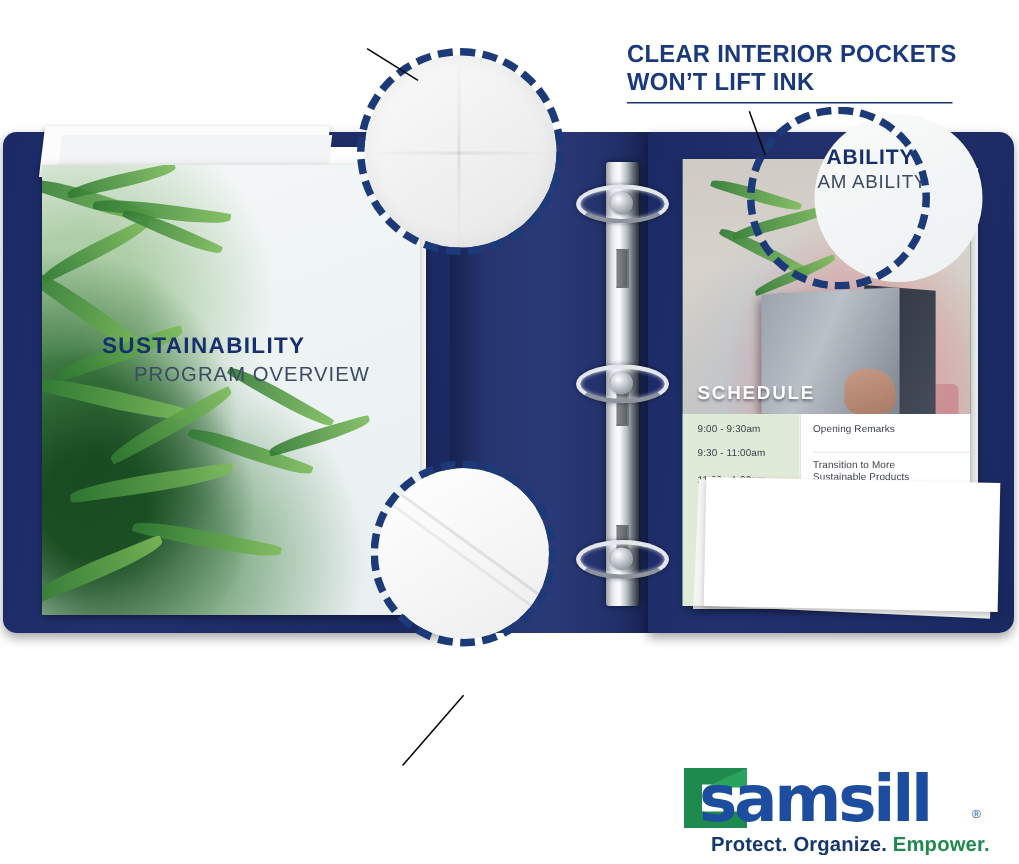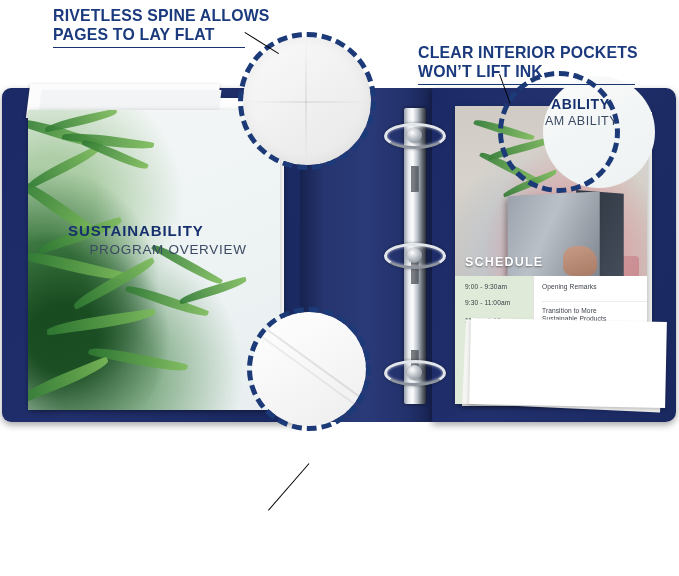--- a/index.html
+++ b/index.html
@@ -20,21 +20,21 @@
     letter-spacing: 0.2px;
     line-height: 19px;
     white-space: nowrap;
     transform: scaleX(0.96);
     transform-origin: left center;
   }
   .callout .rule { height: 1.4px; background: #17356f; margin-top: 3px; }
 
   #callout-spine { left: 53px; top: 6px; }
   #callout-spine .rule { width: 192px; }
-  #callout-pockets { left: 418px; top: 43px; }
+  #callout-pockets { left: 418px; top: 27px; }
   #callout-pockets .rule { width: 217px; }
   #callout-storage { left: 58px; top: 477px; }
   #callout-storage .rule { width: 209px; }
 
   
   .leader { position: absolute; background: #000; transform-origin: top left; }
   #leader-spine { left: 245px; top: 32px; width: 40px; height: 1px;
                   transform: rotate(32deg); }
   #leader-pockets { left: 500px; top: 74px; width: 31px; height: 1px;
                     transform: rotate(70deg); }
@@ -406,27 +406,35 @@
   <div class="mag" id="mag-doc-fill">
     <div class="mtitle">ABILITY</div>
     <div class="msub">AM ABILITY</div>
   </div>
   <div class="mag-ring" id="mag-doc-ring"></div>
 
   <div class="leader" id="leader-spine"></div>
   <div class="leader" id="leader-pockets"></div>
   <div class="leader" id="leader-storage"></div>
 
-  <div class="callout" id="callout-spine">
-    <div class="line">RIVETLESS SPINE ALLOWS</div>
-    <div class="line">PAGES TO LAY FLAT</div>
-    <div class="rule"></div>
-  </div>
 
   <div class="callout" id="callout-pockets">
     <div class="line">CLEAR INTERIOR POCKETS</div>
     <div class="line">WON’T LIFT INK</div>
     <div class="rule"></div>
   </div>
 
 
+  <div id="logo">
+    <svg id="logo-green" viewBox="0 0 46 44">
+      <path d="M44 2 L44 13 L14 13 L14 31 L44 31 L44 42 L2 42 L2 2 Z" fill="#1f8a4d"></path>
+      <path d="M44 2 L16 15 L44 15 Z" fill="#2aa35c"></path>
+    </svg>
+    <div id="logo-word">samsill</div>
+    <div id="logo-reg">®</div>
+    <div id="logo-tag">
+      <span class="blue">Protect.</span>
+      <span class="blue">Organize.</span>
+      <span class="green">Empower.</span>
+    </div>
+  </div>
 
 </div>
 
 </body></html>

